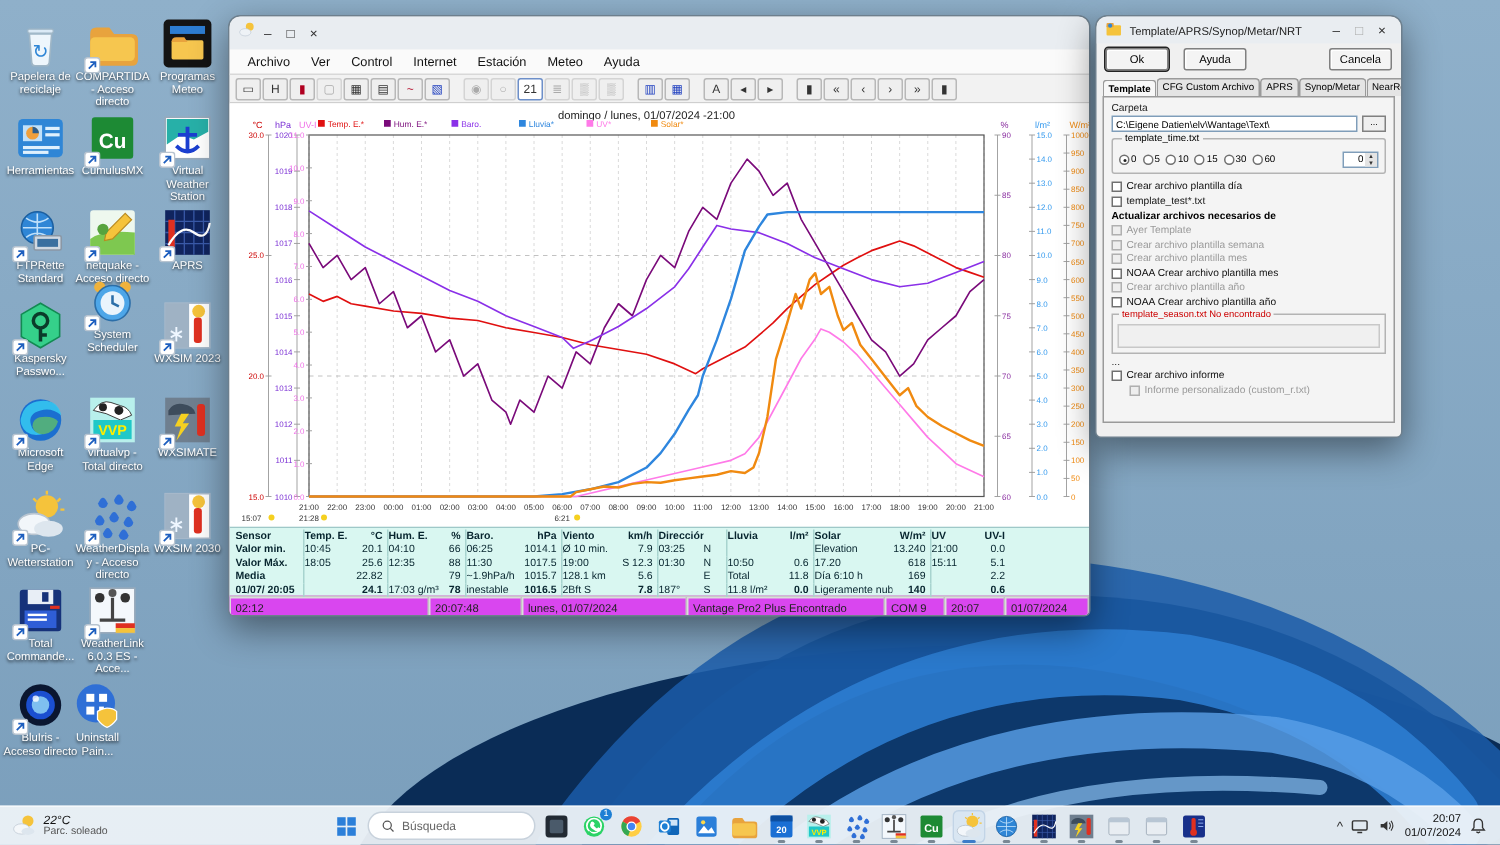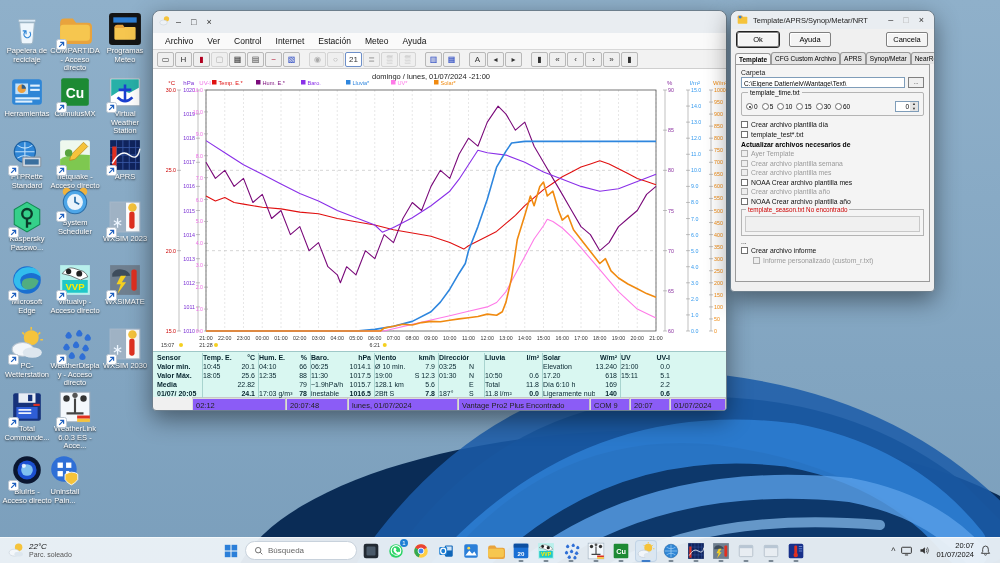--- a/index.html
+++ b/index.html
@@ -29,21 +29,21 @@
   #chartbox { height:282px; background:#fff; }
   
   #sensortable { height:46px; background:#d9f7f1; border-top:1px solid #9fc8c8; font-size:7px; color:#06242e; padding:1px 2px 0 4px; }
   .trow { display:grid; grid-template-columns:46px 32px 24px 34px 18px 36px 28px 38px 26px 30px 16px 34px 24px 52px 26px 28px 24px; height:9px; line-height:9px; }
   .trow div { overflow:hidden; white-space:nowrap; padding-right:3px; }
   .trow .num { text-align:right; }
   .trow .sep { border-right:1px solid #a8d4cf; }
   .trow.hdr div, .trow .rowlab { font-weight:bold; }
   .trow.last .num { font-weight:bold; }
   
-  .sbar { height:18px; background:#8b5cf6; border-top:1px solid #c8c8c8; display:flex; font-size:7.5px; color:#222; align-items:stretch;margin-left:39px; }
+  .sbar { height:18px; background:#d946ef; border-top:1px solid #c8c8c8; display:flex; font-size:7.5px; color:#222; align-items:stretch; }
   .sbar div { border-right:1px solid #c4c4c4; box-shadow:inset 1px 1px 0 #dcdcdc; padding:3px 4px; white-space:nowrap; overflow:hidden; }
   
   #dlg { left:730px; top:10px; width:205px; height:282px; font-size:7px; }
   #dlg .tbar { height:18px; }
   #dlg .ttl { font-size:7.5px; }
   .btnrow { display:flex; gap:10px; padding:3px 6px 2px 6px; }
   .btn { font-size:7.5px; text-align:center; background:#f4f4f4; border:1px solid #808080; border-radius:2px; padding:2px 0; width:42px; box-shadow:inset 1px 1px 0 #fff; }
   .btn.def { outline:1px solid #222; }
   .tabs { display:flex; margin:3px 4px 0 4px; }
   .tab { font-size:6.5px; padding:2px 3px; border:1px solid #9a9a9a; border-bottom:none; background:#e4e4e4; border-radius:3px 3px 0 0; white-space:nowrap; }
@@ -254,21 +254,21 @@
             <rect x="2" y="2" width="28" height="28" fill="#b8f0ec"></rect>
             <path d="M4 10 q5-7 11-5 l6 2 q5 1 7 6 l-7 3 -9-4z" fill="#fff" stroke="#333" stroke-width=".6"></path>
             <circle cx="10" cy="8" r="2.5" fill="#222"></circle>
             <circle cx="20" cy="10" r="2.8" fill="#222"></circle>
             <rect x="4" y="16" width="24" height="12" fill="#20c8c8"></rect>
             <text x="16" y="25.5" font-size="9" font-weight="bold" fill="#ffee00" text-anchor="middle">VVP</text>
           </svg><span class="sc"><svg viewBox="0 0 11 11" width="11" height="11">
               <rect x=".5" y=".5" width="10" height="10" rx="2" fill="#fff" stroke="#b8c4d0"></rect>
               <path d="M3.2 7.8 L7.4 3.6 M4.2 3.4 h3.4 v3.4" stroke="#1e5fbf" stroke-width="1.2" fill="none"></path>
             </svg></span></div>
-        <div class="lbl">virtualvp - Acceso directo</div>
+        <div class="lbl">virtualvp - Total directo</div>
       </div>
       <div class="dicon" style="left: 100px; top: 263px;">
         <div class="img"><svg class="main" viewBox="0 0 32 32">
             <rect x="2" y="2" width="28" height="28" fill="#6f7f8f"></rect>
             <path d="M4 10 q3-5 9-4 q7 1 8 6 l-17 1z" fill="#3d4c5c"></path>
             <rect x="22" y="6" width="5" height="20" rx="2" fill="#e03020"></rect>
             <path d="M12 12 l-4 8 h4 l-3 9 8-11 h-4 l4-6z" fill="#f5d020"></path>
           </svg><span class="sc"><svg viewBox="0 0 11 11" width="11" height="11">
               <rect x=".5" y=".5" width="10" height="10" rx="2" fill="#fff" stroke="#b8c4d0"></rect>
               <path d="M3.2 7.8 L7.4 3.6 M4.2 3.4 h3.4 v3.4" stroke="#1e5fbf" stroke-width="1.2" fill="none"></path>

